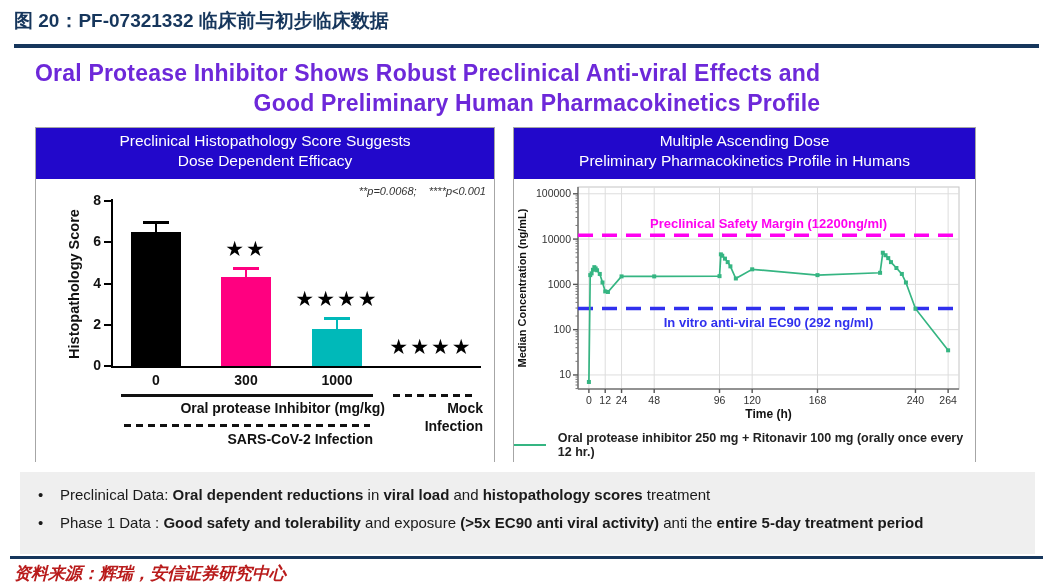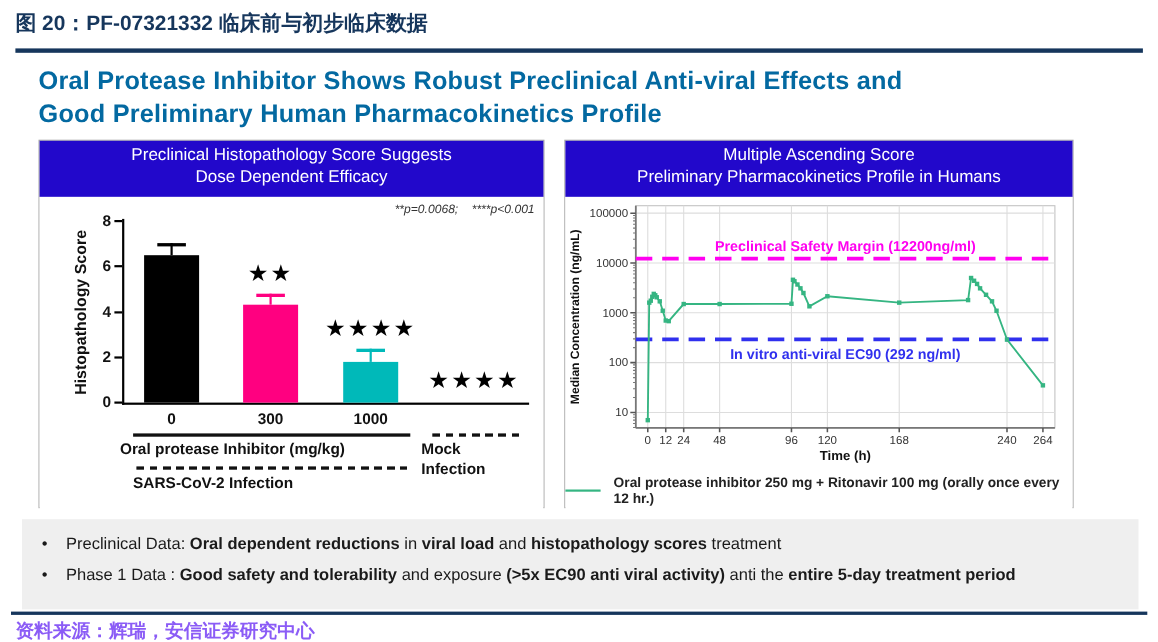--- a/index.html
+++ b/index.html
@@ -2,50 +2,50 @@
 <html><head>
 <meta charset="utf-8">
 <style>
   * { margin:0; padding:0; box-sizing:border-box; }
   body { font-family:"Liberation Sans", sans-serif; background:#fff; }
   .page { position:relative; width:1053px; height:584px; background:#fff; overflow:hidden; }
 
   .fig-title { position:absolute; left:14px; top:8px; font-size:19px; font-weight:bold; color:#16365C; }
   .title-rule { position:absolute; left:14px; top:44px; width:1025px; height:4px; background:#16365C; }
 
-  .headline { position:absolute; left:35px; top:58px; font-size:23px; font-weight:bold; color:#0369a1; line-height:30px; letter-spacing:0.2px; }
+  .headline { position:absolute; left:35px; top:58px; font-size:23px; font-weight:bold; color:#6d28d9; line-height:30px; letter-spacing:0.2px;text-align:right; }
 
   .panel { position:absolute; top:127px; border:1px solid #A6A6A6; background:#fff; }
   .panel-left { left:35px; width:460px; height:335px; }
   .panel-right { left:513px; width:463px; height:335px; }
   .panel-header { background:#2208CB; color:#fff; font-weight:normal; font-size:15.5px; line-height:20px; text-align:center; padding:3px 2px; height:51px; }
   .panel-body { position:relative; width:100%; height:287px; background:#fff; }
 
   
   .abs { position:absolute; }
   .bar-ylabel { transform:rotate(-90deg); font-weight:bold; font-size:14.5px; color:#111; text-align:center; }
   .bar-ticklabel { font-weight:bold; font-size:14px; color:#111; text-align:right; }
   .bar-xticklabel { font-weight:bold; font-size:14px; color:#111; text-align:center; }
   .bar-note { font-style:italic; font-size:11px; color:#333; white-space:pre; }
   .stars { font-size:21px; color:#000; text-align:center; letter-spacing:2px; line-height:24px; }
-  .grp-label { font-weight:bold; font-size:14px; color:#111; text-align:left; }
+  .grp-label { font-weight:bold; font-size:14px; color:#111; text-align:right; }
   .dashline { height:3px; background:repeating-linear-gradient(90deg,#111 0 7px,transparent 7px 12px); }
 
   
   .legend-row { display:flex; align-items:center; gap:12px; margin-top:4px; }
   .legend-line { display:inline-block; width:34px; height:2px; }
   .legend-text { font-size:12.5px; font-weight:bold; color:#222; }
 
   .bullets { position:absolute; left:20px; top:472px; width:1015px; height:82px; background:#EFEFEF; padding:14px 14px 0 18px; }
   .bullet-line { font-size:15px; color:#1a1a1a; margin-bottom:11px; display:flex; }
   .bullet-dot { width:22px; flex:none; }
   .seg-b { font-weight:bold; }
 
   .bottom-rule { position:absolute; left:10px; top:556px; width:1033px; height:3px; background:#16365C; }
-  .source { position:absolute; left:14px; top:562px; font-size:17px; font-weight:bold; color:#8b5cf6; font-family:"Liberation Serif", serif; }
+  .source { position:absolute; left:14px; top:562px; font-size:17px; font-style:italic; font-weight:bold; color:#b91c1c; font-family:"Liberation Serif", serif; }
 </style>
 </head>
 <body>
 
 <div class="page">
 
   <div class="fig-title">图 20：PF-07321332 临床前与初步临床数据</div>
   <div class="title-rule"></div>
 
   <div class="headline">
@@ -93,21 +93,21 @@
         <div class="abs dashline" style="left: 88px; top: 245px; width: 246px;"></div>
         <div class="abs grp-label" style="left: 85px; top: 252px; width: 252px;">SARS-CoV-2 Infection</div>
         <div class="abs dashline" style="left: 357px; top: 215px; width: 80px;"></div>
         <div class="abs grp-label" style="left: 347px; top: 221px; width: 100px;">Mock</div>
         <div class="abs grp-label" style="left: 347px; top: 239px; width: 100px;">Infection</div>
       </div>
   </div>
 
   <div class="panel panel-right">
     <div class="panel-header">
-      <div>Multiple Ascending Score</div>
+      <div>Multiple Ascending Dose</div>
       <div>Preliminary Pharmacokinetics Profile in Humans</div>
     </div>
     <div class="panel-body">
       <div id="line-chart"><svg width="461" height="244">
             <rect x="64" y="8" width="381" height="202" fill="#fff" stroke="#C4C4C4" stroke-width="1"></rect>
             <line x1="74.88571428571429" y1="8" x2="74.88571428571429" y2="210" stroke="#DDDDDD" stroke-width="1"></line>
             <line x1="91.21428571428571" y1="8" x2="91.21428571428571" y2="210" stroke="#DDDDDD" stroke-width="1"></line>
             <line x1="107.54285714285714" y1="8" x2="107.54285714285714" y2="210" stroke="#DDDDDD" stroke-width="1"></line>
             <line x1="140.2" y1="8" x2="140.2" y2="210" stroke="#DDDDDD" stroke-width="1"></line>
             <line x1="205.5142857142857" y1="8" x2="205.5142857142857" y2="210" stroke="#DDDDDD" stroke-width="1"></line>

